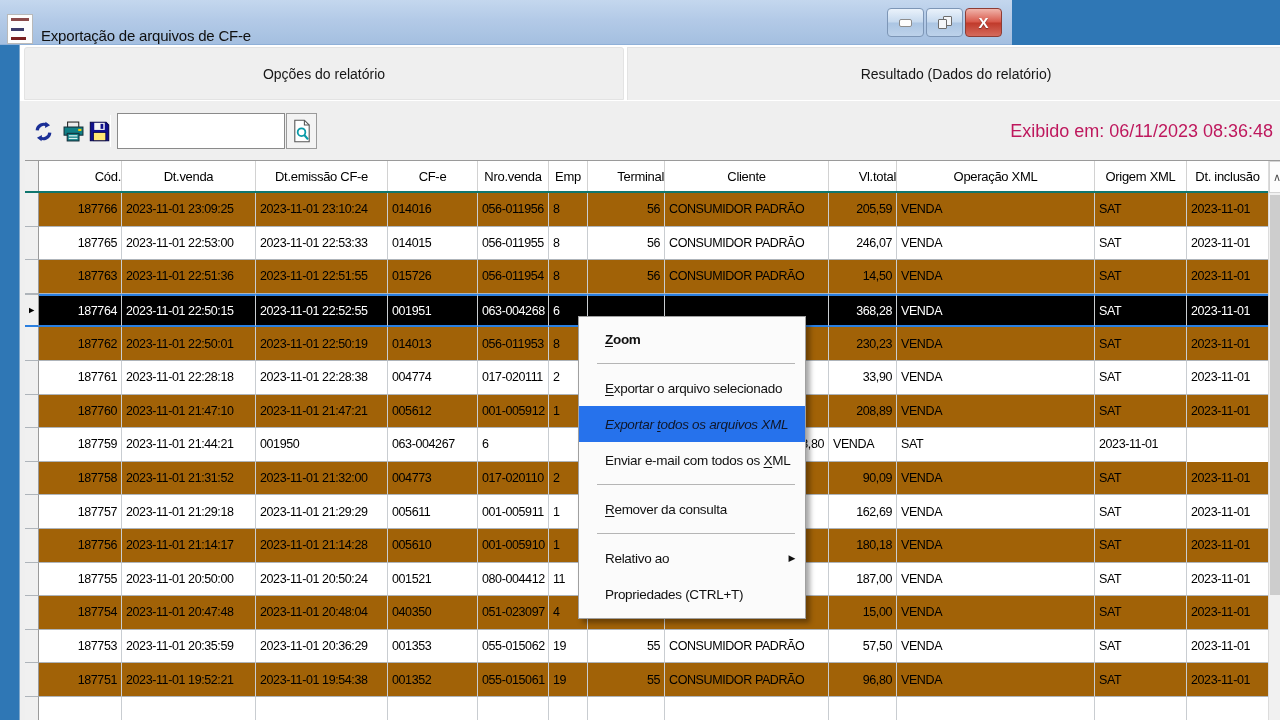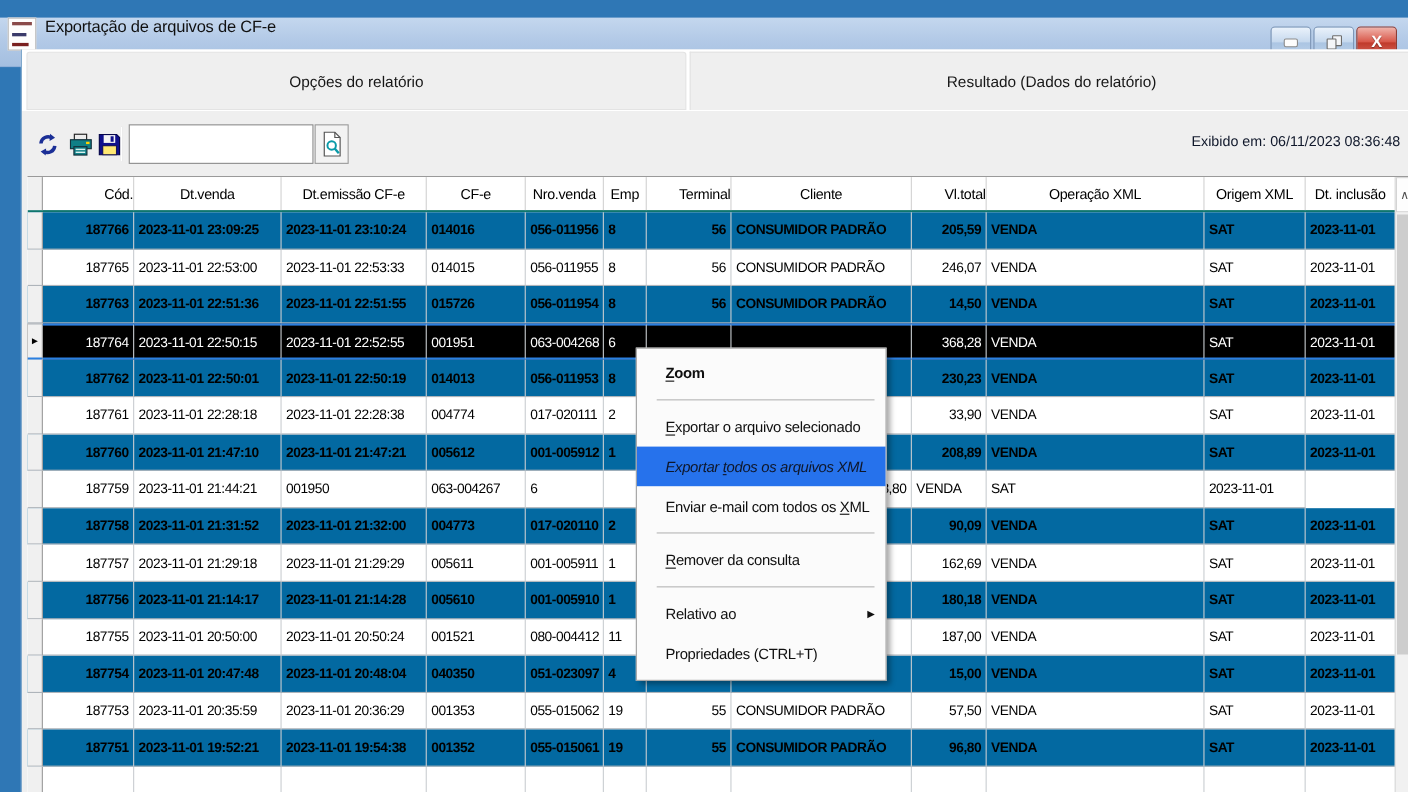--- a/index.html
+++ b/index.html
@@ -1,22 +1,22 @@
 <!DOCTYPE html>
 <html><head>
 <meta charset="utf-8">
 <style>
   * { margin:0; padding:0; box-sizing:border-box; }
   body { font-family:"Liberation Sans", sans-serif; background:#2f77b5; }
   .window { position:relative; width:1280px; height:720px; overflow:hidden; background:#2f77b5; }
 
   
-  .titlebar { position:absolute; left:0; top:16px; width:1280px; height:45px;
+  .titlebar { position:absolute; left:0; top:0; width:1012px; height:45px;
     background:linear-gradient(180deg,#c4d7ee 0%,#b3cae7 45%,#a4bfe0 100%);
-    border-bottom:1px solid #8fb0d8; display:flex; align-items:flex-start; }
+    border-bottom:1px solid #8fb0d8; display:flex; align-items:flex-end; }
   .app-icon { width:26px; height:30px; margin-left:7px; background:#fdfdfd; border:1px solid #b9b9b9;
     display:flex; flex-direction:column; justify-content:space-between; padding:3px 3px; }
   .app-icon i { display:block; height:3px; background:#8a4a4a; }
   .app-icon i:nth-child(2){ background:#3a3a6a; width:70%; }
   .app-icon i:nth-child(3){ background:#7a2020; width:85%; }
   .wtitle { margin-left:8px; font-size:15px; color:#101010; letter-spacing:-0.2px; }
   .winbtns { position:absolute; right:10px; top:8px; display:flex; gap:2px; }
   .wbtn { width:37px; height:29px; border:1px solid #7d96b6; border-radius:4px;
     background:linear-gradient(180deg,#eaf2fb 0%,#c6d9ee 48%,#abc5e3 52%,#bdd2ea 100%);
     display:flex; align-items:center; justify-content:center; }
@@ -41,34 +41,34 @@
 
   .toolbar { position:absolute; left:0; top:56px; width:100%; height:59px; background:#efefef; }
   .tbtn { position:absolute; top:13px; width:26px; height:34px; display:flex; align-items:center; justify-content:center; }
   .tbtn svg { width:21px; height:21px; }
   .tb-sep { position:absolute; left:90px; top:14px; width:1px; height:32px; background:#bdbdbd; border-right:1px solid #fff; }
   .filter { position:absolute; left:97px; top:12px; width:168px; height:36px; background:#fff;
     border:1px solid #8a8a8a; font-size:13px; padding:0 5px; font-family:"Liberation Sans",sans-serif; }
   .preview { position:absolute; left:266px; top:12px; width:31px; height:36px; background:#f3f3f3;
     border:1px solid #9a9a9a; display:flex; align-items:center; justify-content:center; }
   .preview svg { width:20px; height:24px; }
-  .displayed { position:absolute; right:12px; top:20px; font-size:13px; color:#0f172a; }
+  .displayed { position:absolute; right:12px; top:20px; font-size:18px; color:#be185d; }
 
   
   .grid { position:absolute; left:5px; right:0; top:115px; bottom:0; background:#fff;
     border-top:1px solid #9a9a9a; overflow:hidden; }
   .ghead, .trow { display:grid;
     grid-template-columns:14px 83px 134px 132px 90px 71px 39px 77px 164px 68px 198px 92px 82px; }
   .ghead { height:32px; background:#fff; border-bottom:2px solid #0f766e; }
   .hcell { font-size:13px; color:#000; display:flex; align-items:center; justify-content:center;
     border-right:1px solid #d2d2d2; overflow:hidden; white-space:nowrap; letter-spacing:-0.3px; }
   .hcell.ind { background:#f0f0f0; border-right:1px solid #9a9a9a; }
   .gbody { width:1245px; }
   .trow { height:33.6px; background:#fff; }
-  .trow.odd { background:#0369a1;font-weight:bold; }
+  .trow.odd { background:#a16207; }
   .trow.blank { height:24px; }
   .cell { font-size:12.5px; color:#000; display:flex; align-items:center; padding:0 4px;
     border-right:1px solid #c9cdd1; border-bottom:1px solid #aeb4ba; overflow:hidden;
     white-space:nowrap; letter-spacing:-0.4px; }
   .cell.r, .hcell.r { justify-content:flex-end; }
   .cell.ind { background:#f0f0f0; border-right:1px solid #9a9a9a; padding:0 1px; justify-content:center; }
   .trow.selected { background:#000; }
   .trow.selected .cell { color:#fff; border-top:2px solid #2a7fe0; border-bottom:2px solid #2a7fe0; }
   .trow.selected .cell.ind { background:#f0f0f0; color:#000; border-top:1px solid #aeb4ba; }
   .marker { font-size:9px; color:#000; }

